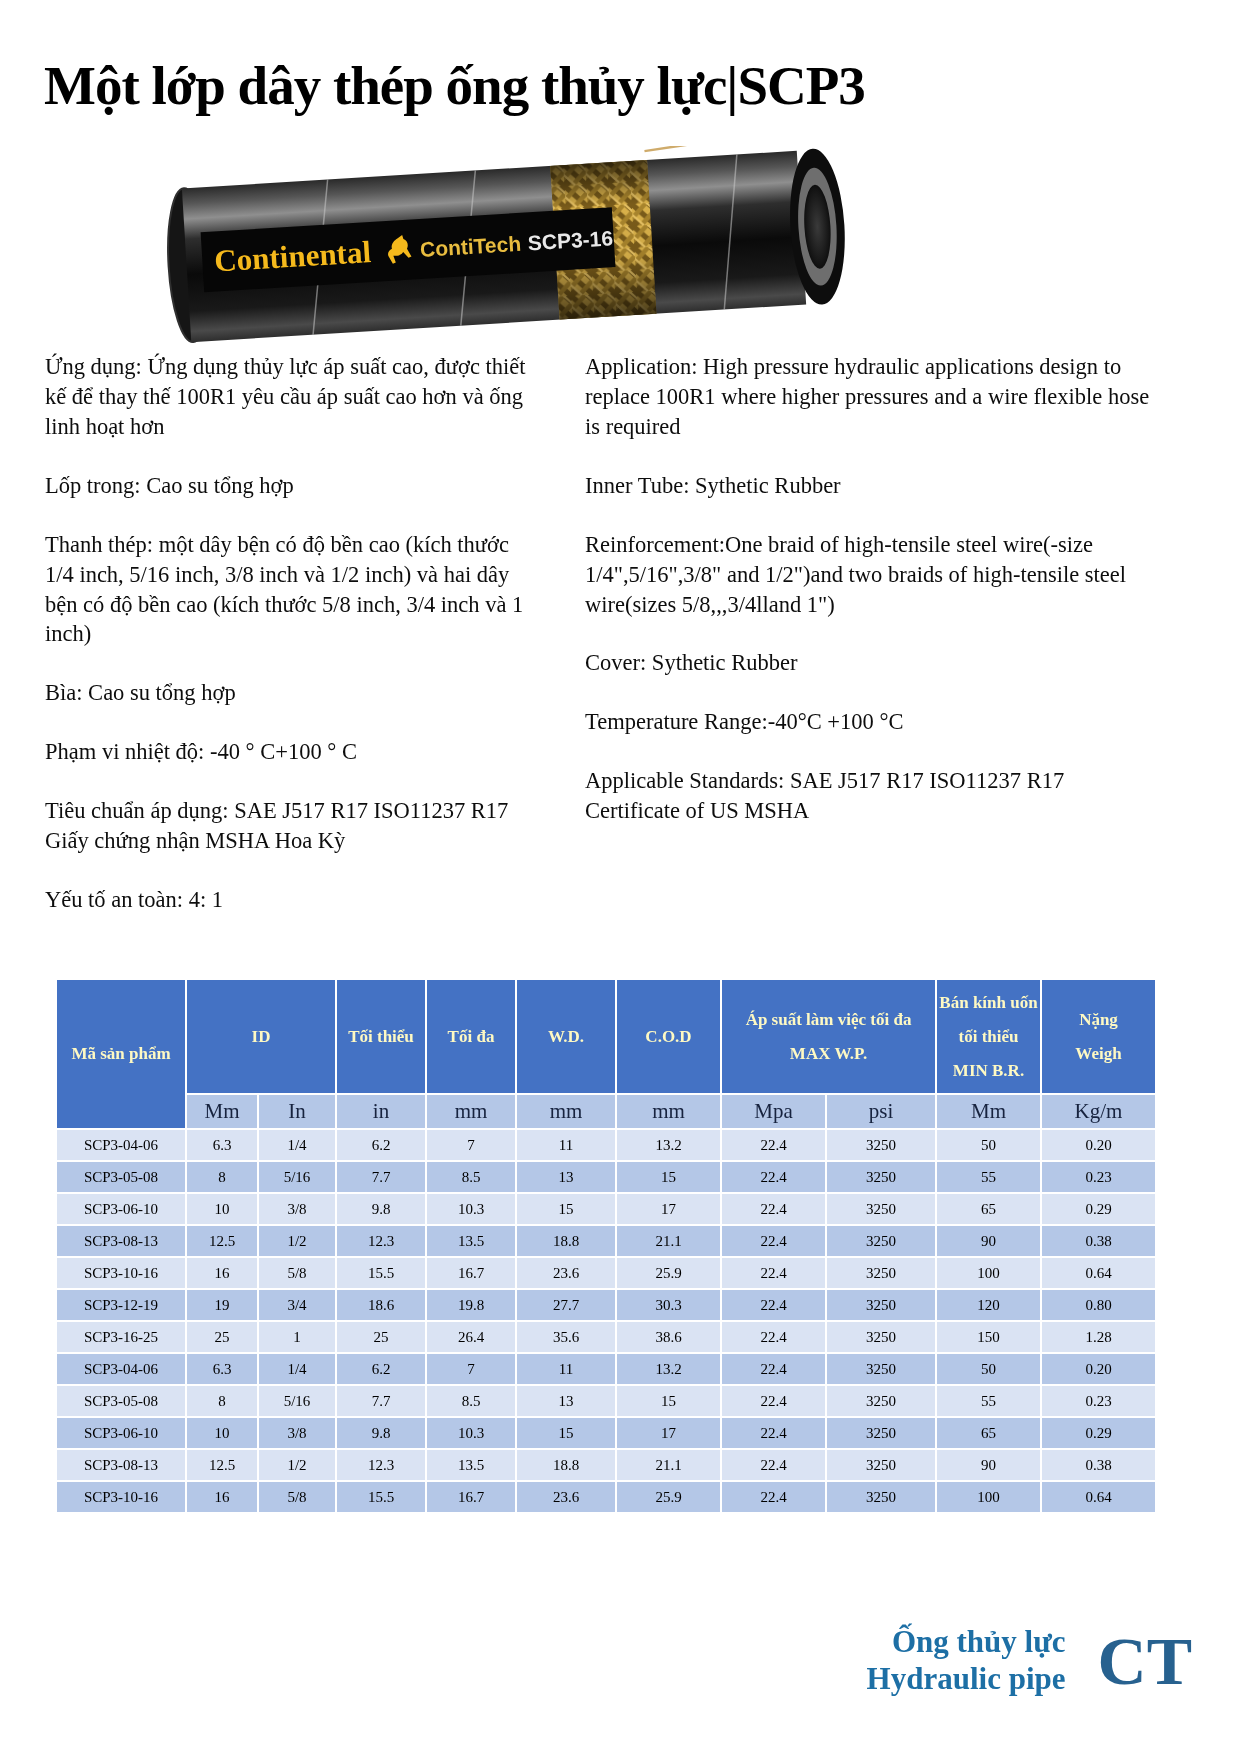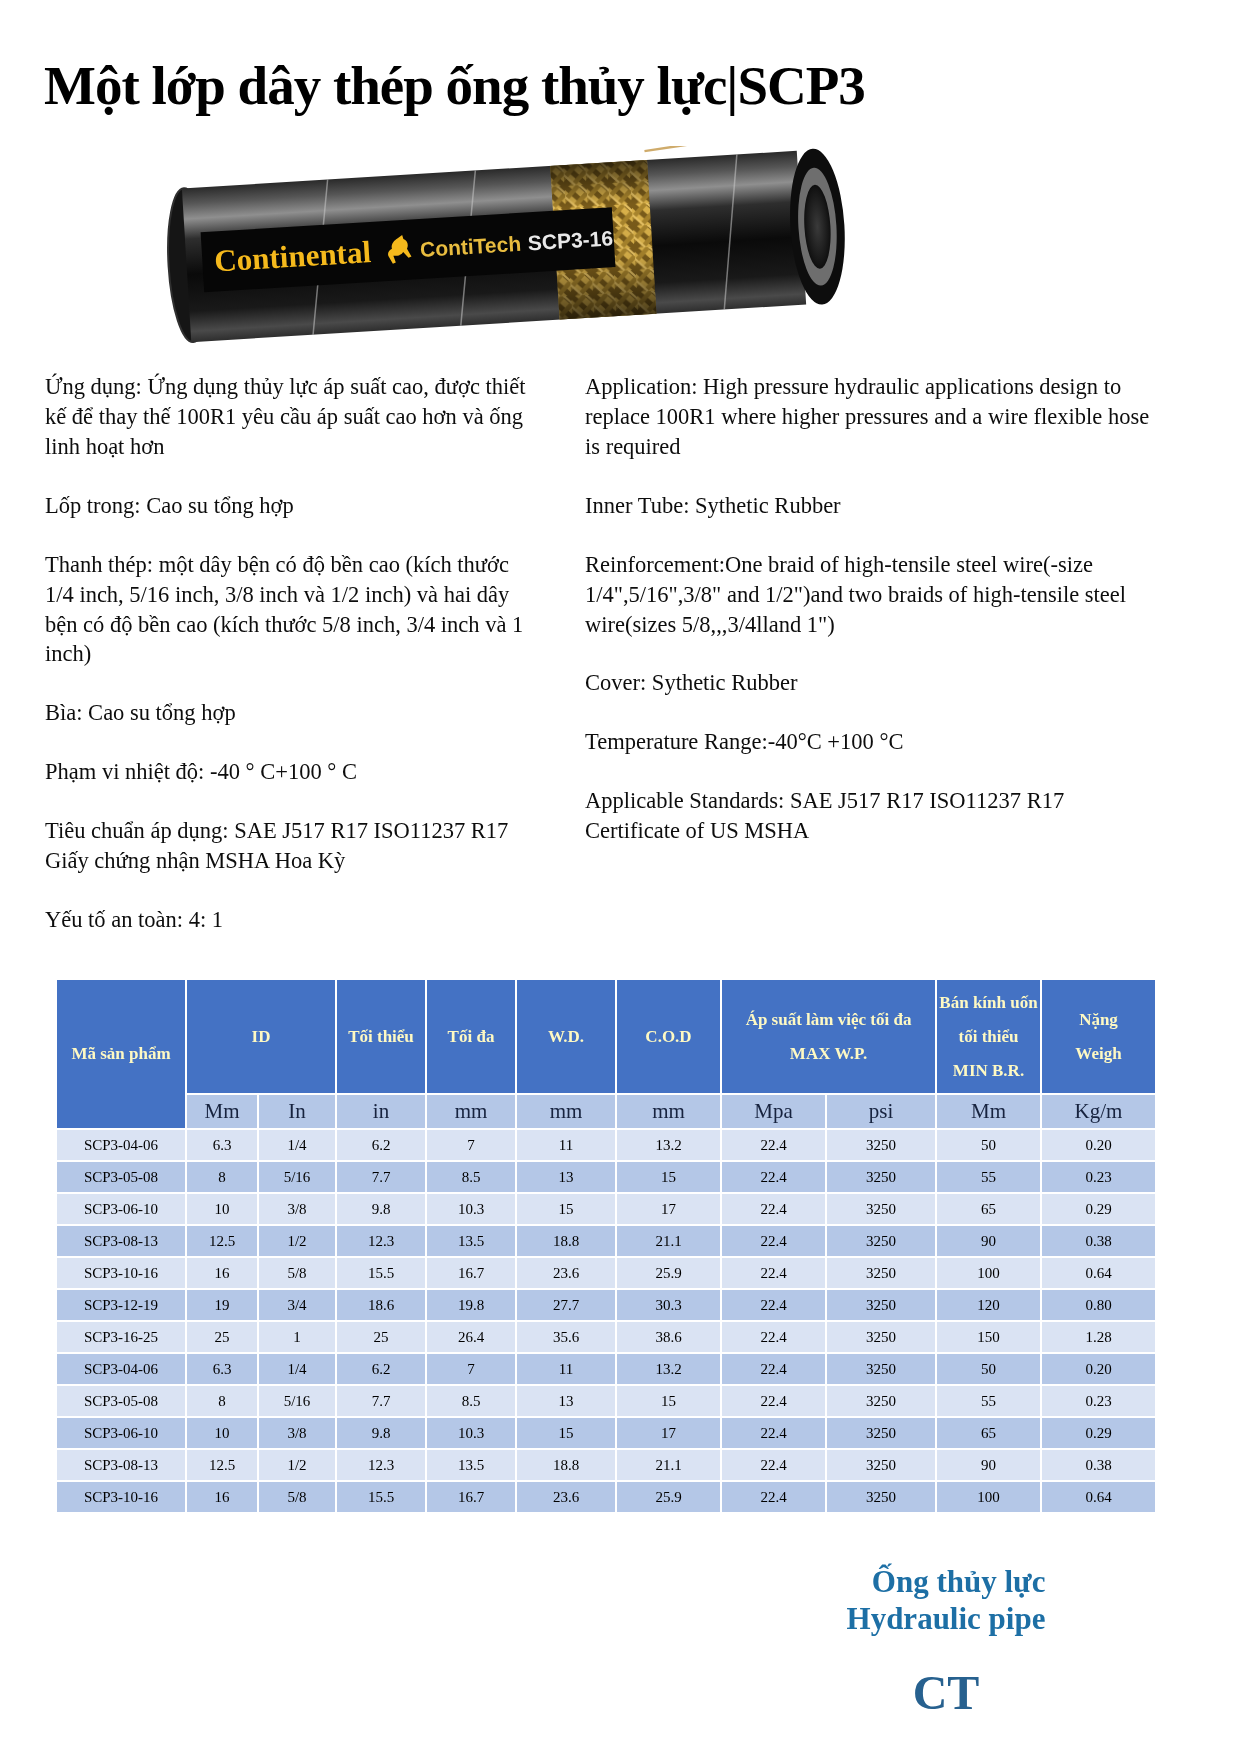--- a/index.html
+++ b/index.html
@@ -5,21 +5,21 @@
   html,body{margin:0;padding:0;background:#ffffff;}
   .page{
     position:relative;width:1240px;height:1754px;background:#fff;overflow:hidden;
     font-family:"Liberation Serif","DejaVu Serif",serif;color:#000;border-radius:32px;
   }
   .title{
     position:absolute;left:44px;top:54px;width:1150px;
     font-size:55px;font-weight:bold;letter-spacing:-1px;color:#000;
   }
   .hose-wrap{position:absolute;left:150px;top:146px;width:705px;height:202px;}
-  .col{position:absolute;top:352px;font-size:22.5px;line-height:1.33;color:#0d0d0d;margin-top:20px;}
+  .col{position:absolute;top:352px;font-size:22.5px;line-height:1.33;color:#0d0d0d;}
   .col p{margin:0 0 29px 0;}
   .col-left{left:45px;width:490px;}
   .col-right{left:585px;width:575px;}
 
   table.spec-table{
     position:absolute;left:55px;top:978px;width:1100px;
     border-collapse:collapse;text-align:center;table-layout:fixed;
   }
   .spec-table th,.spec-table td{border:2px solid #fff;padding:0;overflow:hidden;}
   .spec-table thead tr.main th{
@@ -28,25 +28,25 @@
   }
   .spec-table thead th.hdr-br{background:#5580c7;font-size:15px;line-height:2.3;}
   .spec-table thead tr.sub td{
     background:#b4c7e7;color:#17233f;font-size:21px;height:33px;vertical-align:middle;
   }
   .spec-table tbody td{font-size:15px;color:#000;height:30px;vertical-align:middle;}
   .spec-table tbody tr.row-odd td{background:#dae3f3;}
   .spec-table tbody tr.row-even td{background:#b4c7e7;}
 
   .footer{
-    position:absolute;top:1564px;left:700px;width:492px;
-    display:flex;justify-content:flex-end;align-items:center;gap:32px;flex-direction:column;
+    position:absolute;top:1624px;left:700px;width:492px;
+    display:flex;justify-content:flex-end;align-items:center;gap:32px;
   }
   .footer-text{text-align:right;color:#1d6fa5;font-size:31px;font-weight:bold;line-height:1.18;}
-  .footer-logo{color:#27618f;font-size:48px;font-weight:bold;line-height:1;}
+  .footer-logo{color:#27618f;font-size:68px;font-weight:bold;line-height:1;}
 </style>
 </head>
 <body>
 
 <div class="page">
 
   <div class="title">Một lớp dây thép ống thủy lực|SCP3</div>
 
   <div class="hose-wrap">
     <svg width="705" height="202" viewBox="0 0 705 202" xmlns="http://www.w3.org/2000/svg">

